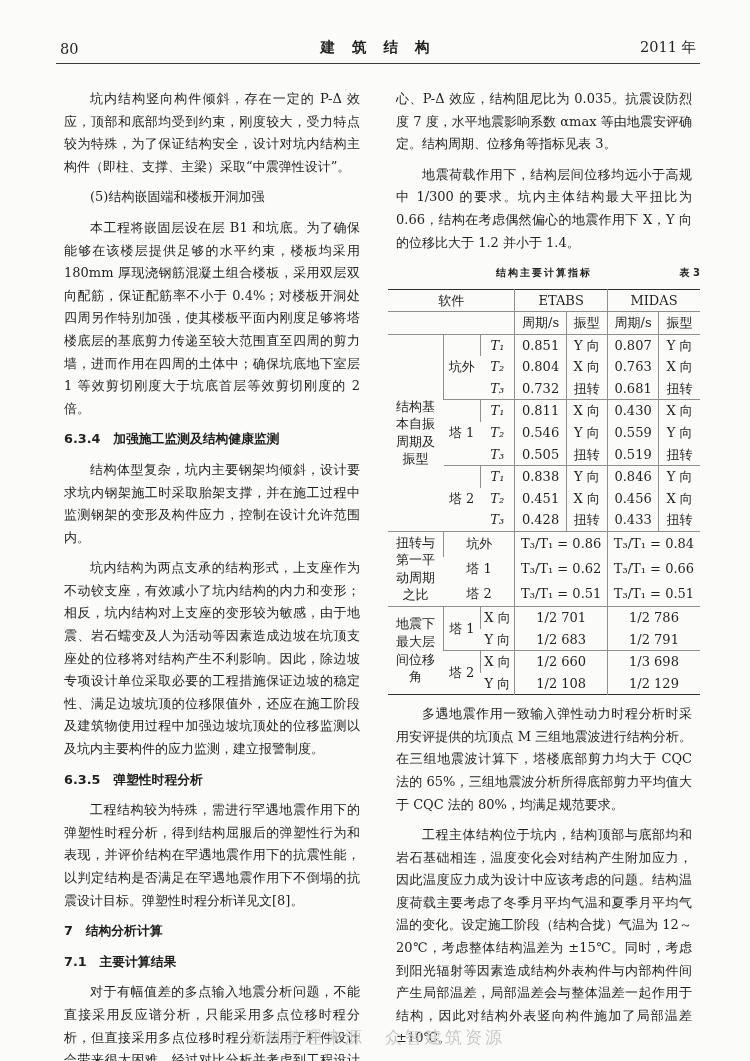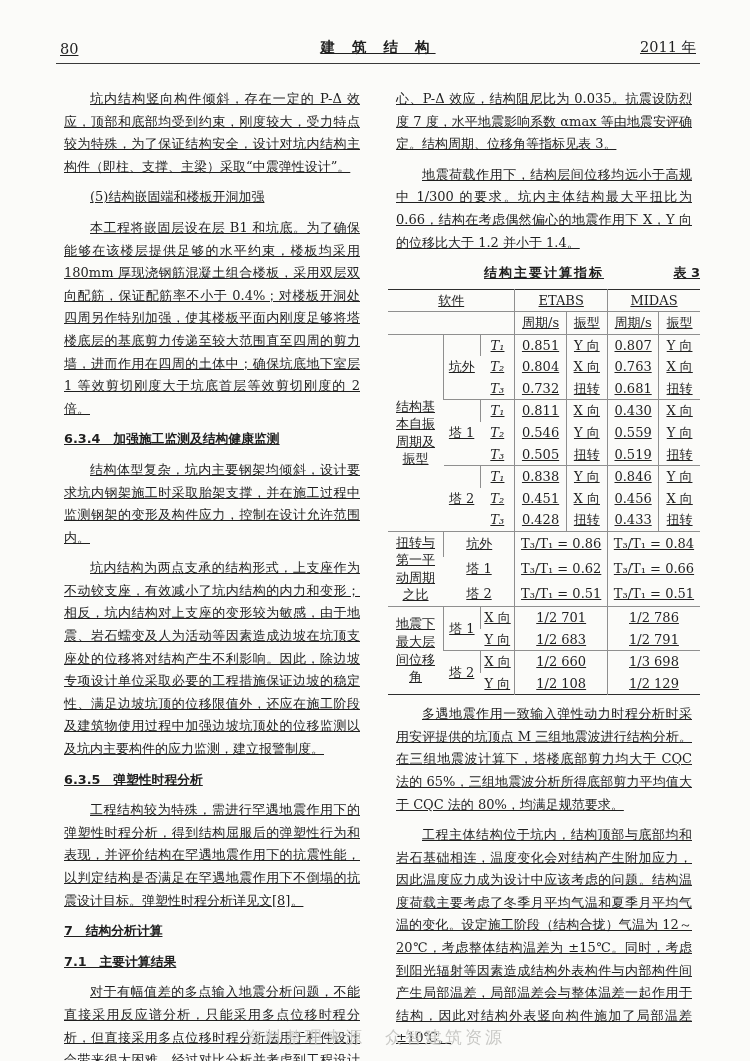--- a/index.html
+++ b/index.html
@@ -8,21 +8,20 @@
     width:750px; height:1061px;
     background:#fbfbf9;
     font-family:"DejaVu Serif","Liberation Serif",serif;
     color:#1f1f1f;
   }
   .page {
     position:relative;
     width:750px; height:1061px;
     padding:38px 50px 0 56px;
     overflow:hidden;
-    text-decoration:underline;
   }
   
   .running-head {
     display:flex; align-items:flex-end;
     font-size:14.5px;
     padding:0 4px 6px 4px;
     border-bottom:1.6px solid #3a3a3a;
   }
   .running-head .pageno { width:120px; }
   .running-head .jtitle { flex:1; text-align:center; letter-spacing:6px; font-weight:bold; }
@@ -35,21 +34,21 @@
   .hd {
     font-weight:bold;
     font-family:"DejaVu Sans","Liberation Sans",sans-serif;
     font-size:12.8px;
   }
   
   .tbl-caption {
     display:flex; align-items:baseline;
     font-weight:bold;
     font-family:"DejaVu Sans","Liberation Sans",sans-serif;
-    font-size:13px;
+    font-size:10px;
     margin:8px 0 4px 0;
   }
   .tbl-caption .cap-title { flex:1; text-align:center; letter-spacing:2px; }
   .tbl-caption .cap-tag { width:48px; text-align:right; }
   table.calc {
     width:100%;
     border-collapse:collapse;
     border-top:1.6px solid #2e2e2e;
     border-bottom:1.6px solid #2e2e2e;
     font-size:13px;

